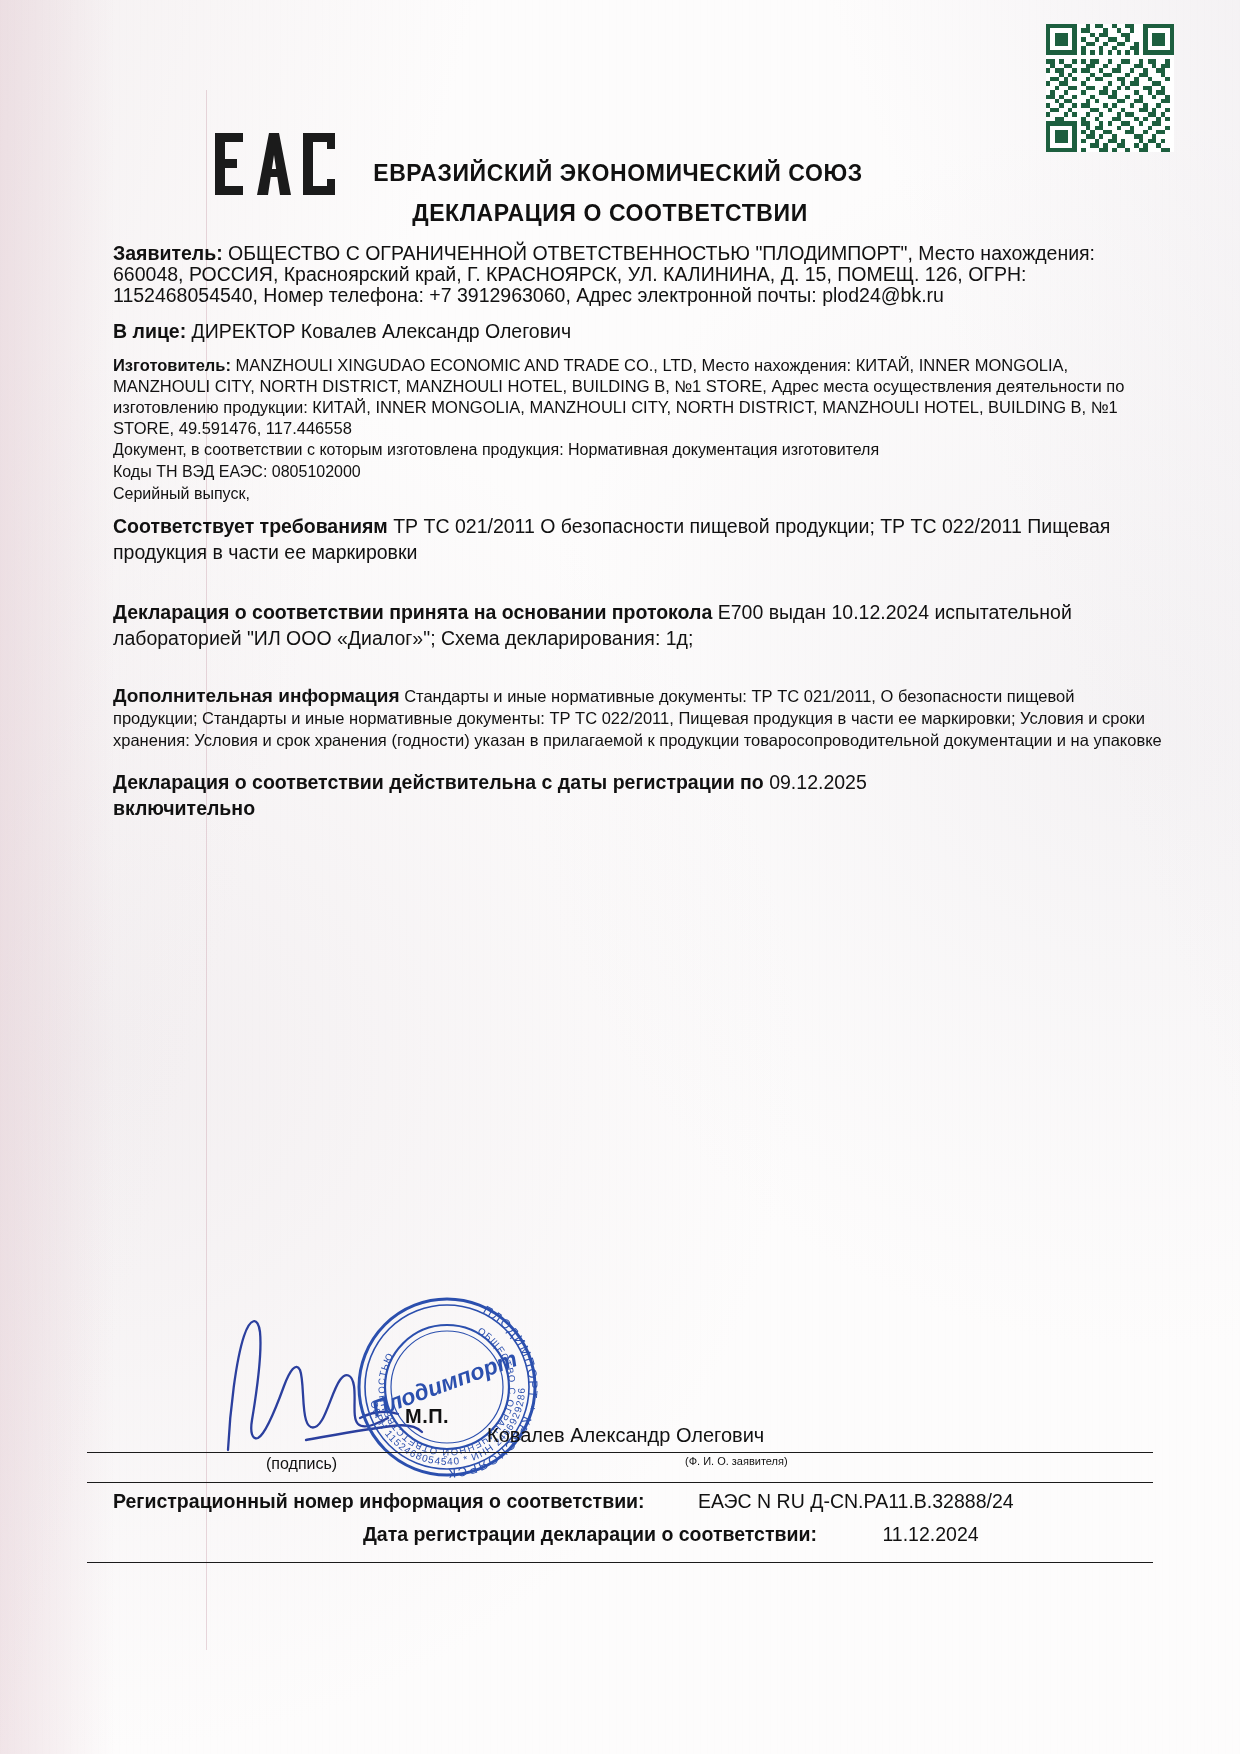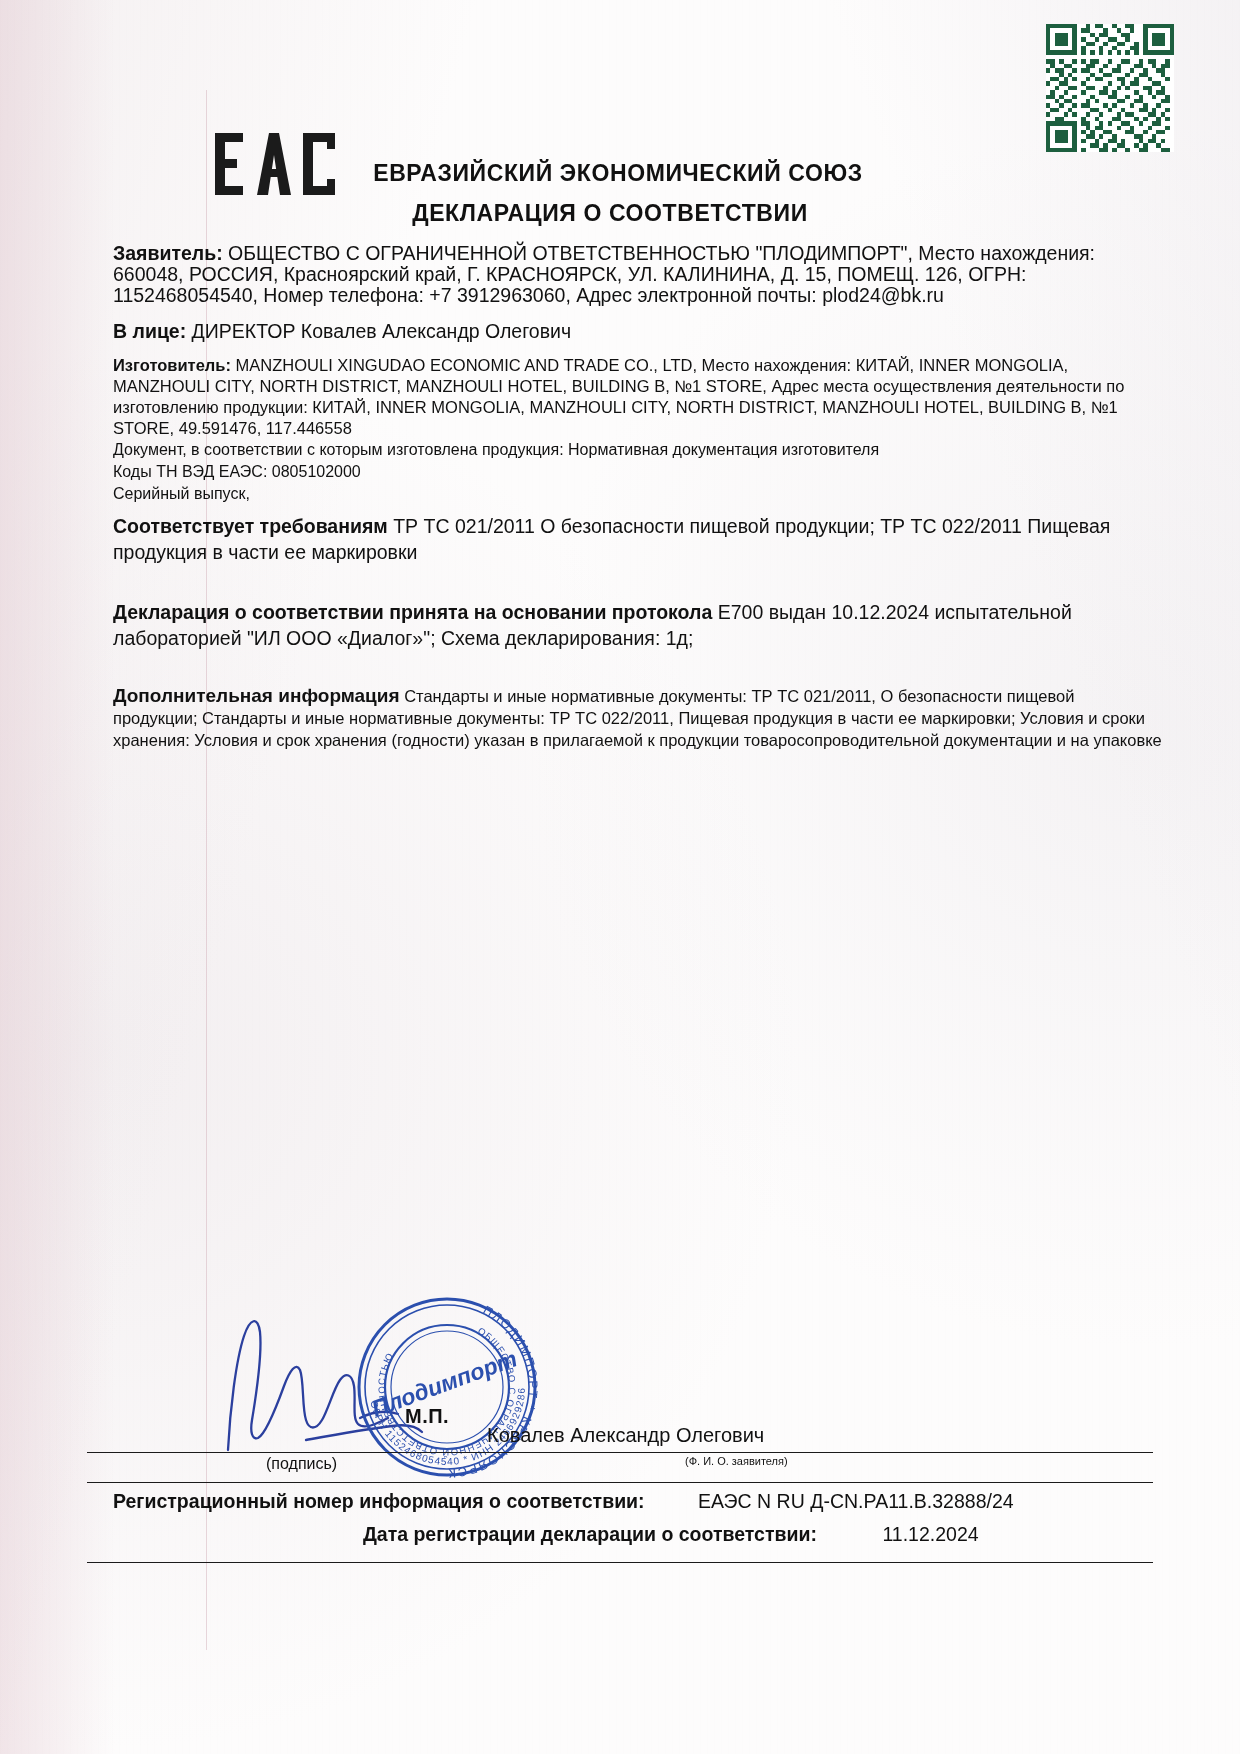--- a/index.html
+++ b/index.html
@@ -514,20 +514,24 @@
   </p>
 
   <p class="p-protocol">
     <span class="lbl">Декларация о соответствии принята на основании протокола</span><span> E700 выдан 10.12.2024 испытательной лабораторией "ИЛ ООО «Диалог»"; Схема декларирования: 1д;</span>
   </p>
 
   <p class="p-addinfo">
     <span class="lbl">Дополнительная информация</span><span> Стандарты и иные нормативные документы: ТР ТС 021/2011, О безопасности пищевой продукции; Стандарты и иные нормативные документы: ТР ТС 022/2011, Пищевая продукция в части ее маркировки; Условия и сроки хранения: Условия и срок хранения (годности) указан в прилагаемой к продукции товаросопроводительной документации и на упаковке</span>
   </p>
 
+  <p class="p-valid">
+    <span class="lbl">Декларация о соответствии действительна с даты регистрации по</span><span> 09.12.2025</span><br>
+    <span class="lbl">включительно</span>
+  </p>
 
 </div>
 
 <div class="signature">
   <svg width="230" height="160" viewBox="0 0 230 160">
     <g fill="none" stroke="#2b3f9e" stroke-width="2.3" stroke-linecap="round">
       <path d="M18,150 C20,110 26,60 34,36 C40,18 48,16 50,32 C52,52 46,96 42,120 C40,132 42,140 48,138 C56,134 66,108 74,86 C80,70 86,62 90,70 C94,80 92,108 96,120 C99,130 106,130 112,120 C118,110 124,88 130,80 C136,72 142,74 144,86 C146,100 142,118 148,124 C154,130 166,124 178,118"></path>
       <path d="M96,140 C118,136 150,130 182,126 C196,124 206,126 212,132"></path>
       <path d="M150,118 C162,112 176,110 188,114"></path>
     </g>

